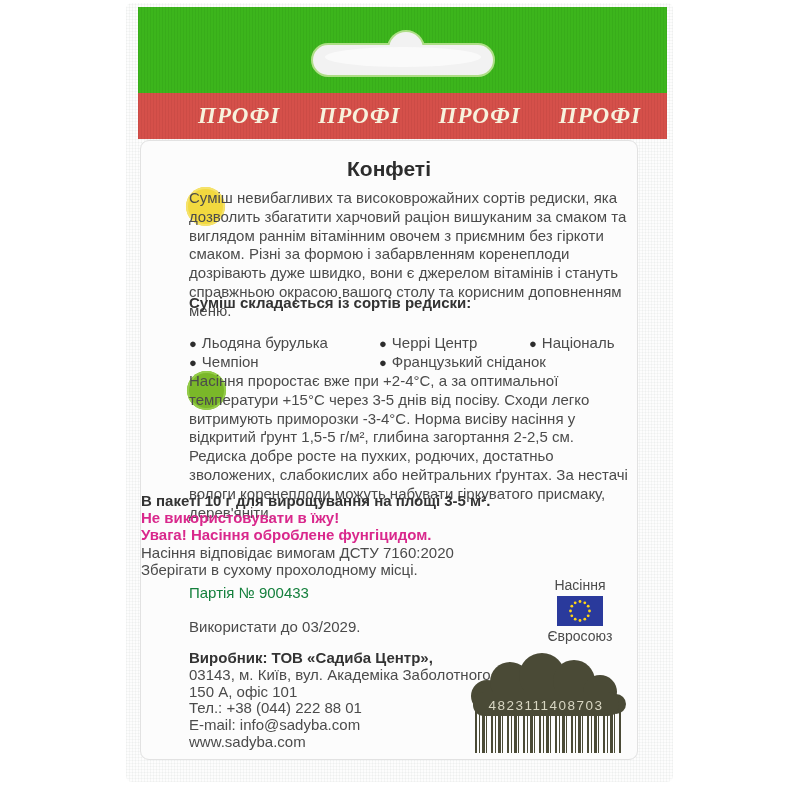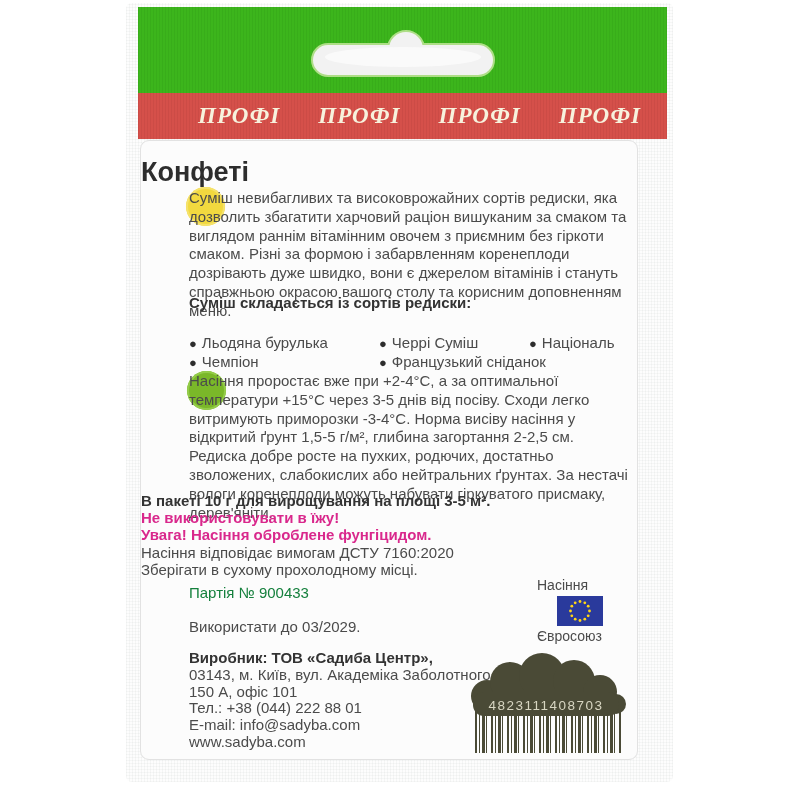--- a/index.html
+++ b/index.html
@@ -21,21 +21,21 @@
     background:repeating-linear-gradient(90deg, rgba(60,0,0,.06) 0 1px, transparent 1px 3px),#d5504a;
     display:flex;justify-content:space-around;align-items:center;padding:0 24px;}
   .brand{font-family:"Liberation Serif",serif;font-style:italic;font-weight:bold;
     font-size:23px;color:#f7f2dd;letter-spacing:1px;margin-left:34px;}
 
   
   .card{position:absolute;left:14px;top:137px;width:496px;height:618px;
     background:#fcfcfc;border:1px solid #e2e2e2;border-radius:9px;}
   .card *{position:absolute;}
 
-  .title{top:16px;left:0;width:100%;text-align:left;font-size:27px;font-weight:bold;color:#2d2d2d;}
+  .title{top:16px;left:0;width:100%;text-align:center;font-size:21px;font-weight:bold;color:#2d2d2d;}
 
   .dot{width:39px;height:39px;border-radius:50%;}
   .dot-yellow{left:45px;top:46px;background:#f2d93f;box-shadow:inset 0 0 0 2px #f5e26b;}
   .dot-green{left:46px;top:230px;background:#7ab829;box-shadow:inset 0 0 0 2px #94cc4a;}
 
   .body-text{font-size:15px;line-height:18.8px;color:#4b4b4b;}
   .p1{left:48px;top:48px;width:440px;}
   .mix-heading{left:48px;top:153px;width:440px;font-size:15px;font-weight:bold;color:#333;}
   .varieties{left:48px;top:193px;width:442px;display:grid;position:absolute;
     grid-template-columns:190px 150px 1fr;row-gap:2px;font-size:15px;color:#4b4b4b;}
@@ -45,21 +45,21 @@
 
   .center-block{top:351px;left:0;width:100%;text-align:left;font-size:15px;line-height:17.2px;}
   .center-block div{position:static;}
   .pkg-info{font-weight:bold;color:#333;}
   .warning{font-weight:bold;color:#d9288c;}
   .plain{color:#4b4b4b;}
 
   .batch{left:48px;top:443px;font-size:15px;color:#15803d;}
   .use-by{left:48px;top:477px;font-size:15px;color:#4b4b4b;}
 
-  .eu-block{top:436px;right:14px;width:86px;text-align:left;font-size:14px;color:#4b4b4b;}
+  .eu-block{top:436px;right:14px;width:86px;text-align:center;font-size:14px;color:#4b4b4b;}
   .eu-block span{position:static;display:block;}
   .eu-flag{position:static !important;display:block;margin:3px auto 2px auto;}
 
   .producer{left:48px;top:509px;font-size:15px;line-height:16.8px;color:#4b4b4b;}
   .producer div{position:static;}
   .producer .bold{font-weight:bold;color:#333;}
 
   .barcode{left:324px;top:507px;width:164px;height:108px;}
   .bars{left:10px;right:8px;top:56px;bottom:3px;
     background:repeating-linear-gradient(90deg,
@@ -100,21 +100,21 @@
 
       <div class="title">Конфеті</div>
 
       <div class="dot dot-yellow"></div>
       <div class="body-text p1">Суміш невибагливих та високоврожайних сортів редиски, яка дозволить збагатити харчовий раціон вишуканим за смаком та виглядом раннім вітамінним овочем з приємним без гіркоти смаком. Різні за формою і забарвленням коренеплоди дозрівають дуже швидко, вони є джерелом вітамінів і стануть справжньою окрасою вашого столу та корисним доповненням меню.</div>
 
       <div class="mix-heading">Суміш складається із сортів редиски:</div>
 
       <div class="varieties">
         <span class="v"><span class="b">●</span><span style="position:static">Льодяна бурулька</span></span>
-        <span class="v"><span class="b">●</span><span style="position:static">Черрі Суміш</span></span>
+        <span class="v"><span class="b">●</span><span style="position:static">Черрі Центр</span></span>
         <span class="v"><span class="b">●</span><span style="position:static">Національ</span></span>
         <span class="v"><span class="b">●</span><span style="position:static">Чемпіон</span></span>
         <span class="v"><span class="b">●</span><span style="position:static">Французький сніданок</span></span>
       </div>
 
       <div class="dot dot-green"></div>
       <div class="body-text p2">Насіння проростає вже при +2-4°С, а за оптимальної температури +15°С через 3-5 днів від посіву. Сходи легко витримують приморозки -3-4°С. Норма висіву насіння у відкритий ґрунт 1,5-5 г/м², глибина загортання 2-2,5 см. Редиска добре росте на пухких, родючих, достатньо зволожених, слабокислих або нейтральних ґрунтах. За нестачі вологи коренеплоди можуть набувати гіркуватого присмаку, дерев'яніти.</div>
 
       <div class="center-block">
         <div class="pkg-info">В пакеті 10 г для вирощування на площі 3-5 м².</div>

